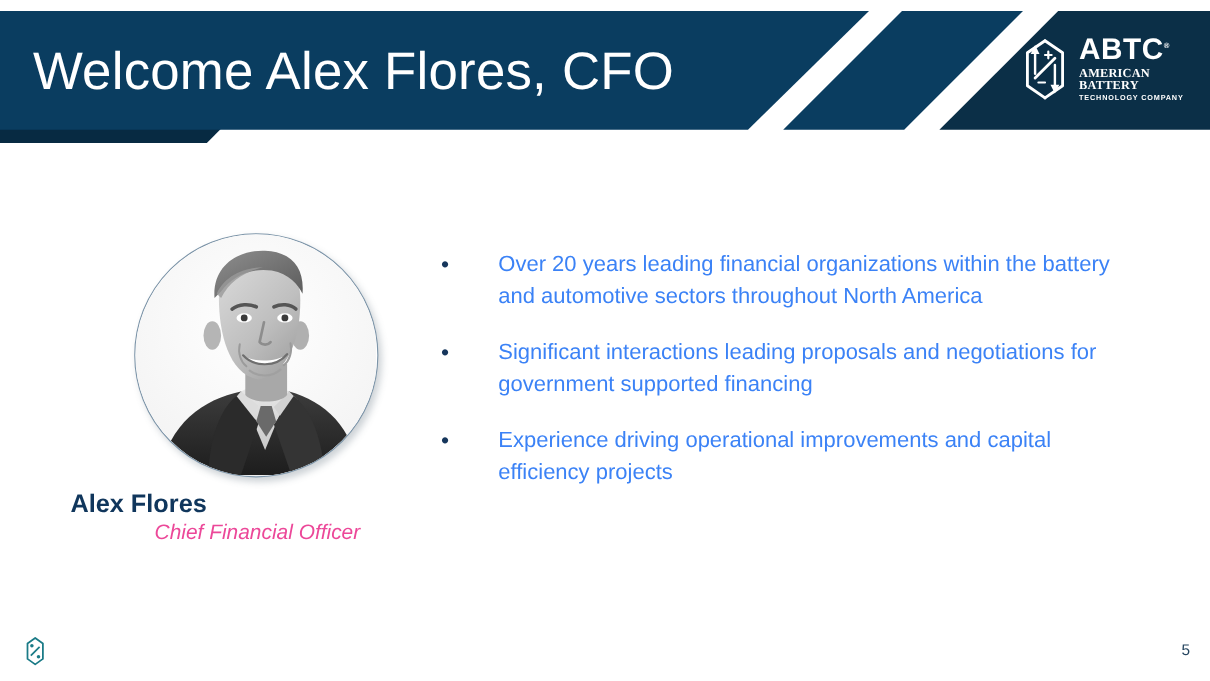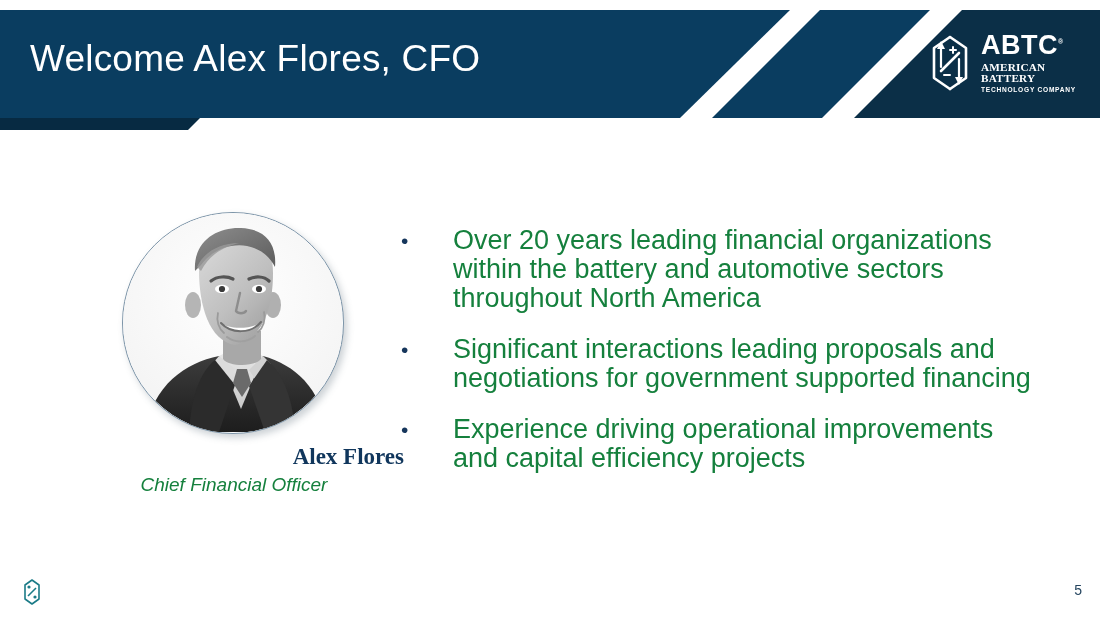--- a/index.html
+++ b/index.html
@@ -30,21 +30,21 @@
   .header-svg {
     position: absolute;
     left: 0;
     top: 0;
     display: block;
   }
   .slide-title {
     position: absolute;
     left: 30px;
     top: 38px;
-    font-size: 37px;
+    font-size: 48px;
     font-weight: 400;
     color: #ffffff;
     letter-spacing: 0.2px;
     white-space: nowrap;
   }
 
   
   .logo-block {
     position: absolute;
     left: 928px;
@@ -117,35 +117,34 @@
     border-radius: 50%;
     overflow: hidden;
   }
   .portrait-photo svg { display: block; }
 
   .person-name {
     position: absolute;
     left: 64px;
     top: 444px;
     width: 340px;
-    text-align: right;
+    text-align: left;
     font-size: 23px;
     font-weight: bold;
     color: #10365c;
-    font-family: Liberation Serif, serif;
   }
   .person-title {
     position: absolute;
     left: 64px;
     top: 474px;
     width: 340px;
     text-align: center;
     font-size: 19px;
     font-style: italic;
-    color: #15803d;
+    color: #ec4899;
   }
 
   
   .bullets {
     position: absolute;
     left: 396px;
     top: 226px;
     width: 640px;
   }
   .bullet-row {
@@ -159,23 +158,23 @@
     width: 57px;
     font-size: 21px;
     line-height: 29px;
     color: #16365c;
     text-align: left;
     padding-left: 5px;
     box-sizing: border-box;
   }
   .bullet-text {
     flex: 1 1 auto;
-    font-size: 27px;
+    font-size: 20px;
     line-height: 29px;
-    color: #15803d;
+    color: #3b82f6;
   }
 
   
   .footer-mark {
     position: absolute;
     left: 22px;
     top: 578px;
     width: 20px;
     height: 28px;
   }

